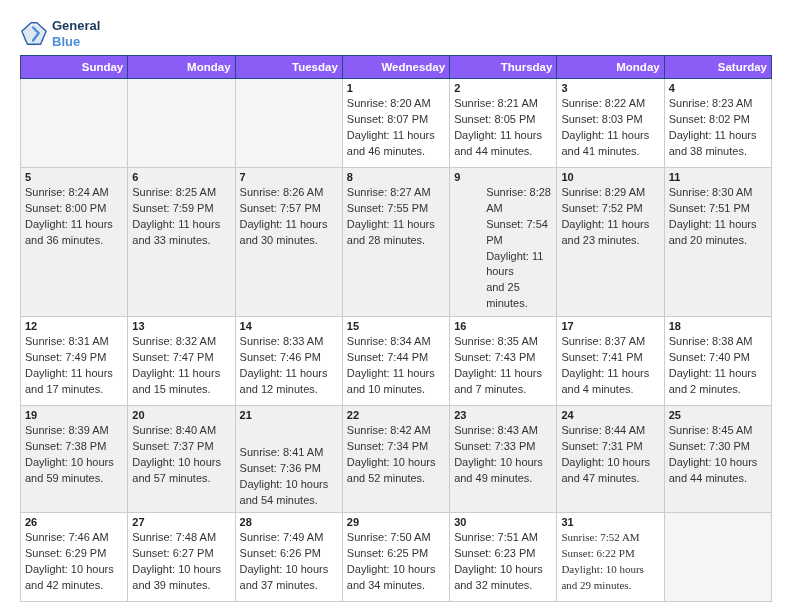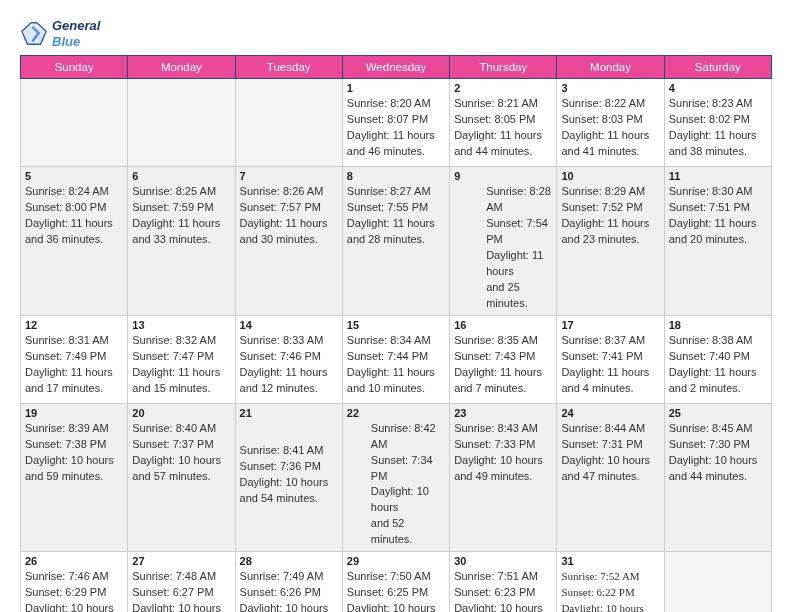--- a/index.html
+++ b/index.html
@@ -15,21 +15,20 @@
       height: 612px;
       padding: 18px 20px 10px 20px;
       display: flex;
       flex-direction: column;
     }
     .header {
       display: flex;
       align-items: flex-end;
       justify-content: space-between;
       margin-bottom: 6px;
-      font-style: italic;
     }
     .logo {
       display: flex;
       align-items: center;
       gap: 4px;
     }
     .logo-text {
       font-size: 13px;
       font-weight: bold;
       color: #1a3a5c;
@@ -57,26 +56,26 @@
       margin-top: 2px;
     }
     .calendar {
       flex: 1;
       border: 1px solid #ccc;
       border-collapse: collapse;
       width: 100%;
       table-layout: fixed;
     }
     .calendar th {
-      background: #ec4899;
+      background: #8b5cf6;
       color: #fff;
       font-size: 11.5px;
-      font-weight: normal;
+      font-weight: bold;
       padding: 5px 4px;
-      text-align: center;
+      text-align: right;
       border: 1px solid #1e4a87;
     }
     .calendar td {
       vertical-align: top;
       border: 1px solid #ccc;
       padding: 3px 4px;
       font-size: 9.5px;
       color: #333;
       background: #fff;
       height: 88px;
@@ -287,21 +286,21 @@
           </td>
           <td>
             <span class="day-number">21</span>
             <div class="day-info" style="white-space: pre-line; margin-top: 24px;">Sunrise: 8:41 AM
 Sunset: 7:36 PM
 Daylight: 10 hours
 and 54 minutes.</div>
           </td>
           <td>
             <span class="day-number">22</span>
-            <div class="day-info" style="white-space: pre-line; margin-left: 24px;">Sunrise: 8:42 AM
+            <div class="day-info" style="white-space: pre-line;">Sunrise: 8:42 AM
 Sunset: 7:34 PM
 Daylight: 10 hours
 and 52 minutes.</div>
           </td>
           <td>
             <span class="day-number">23</span>
             <div class="day-info" style="white-space: pre-line;">Sunrise: 8:43 AM
 Sunset: 7:33 PM
 Daylight: 10 hours
 and 49 minutes.</div>

